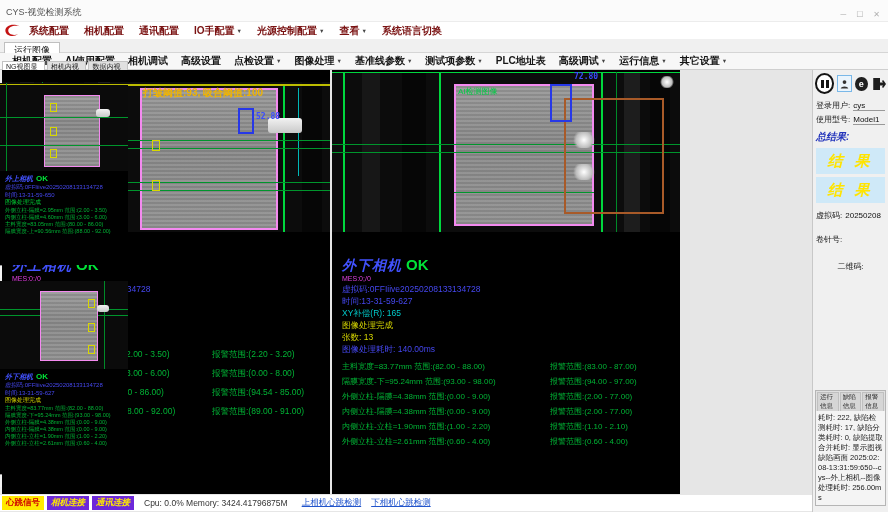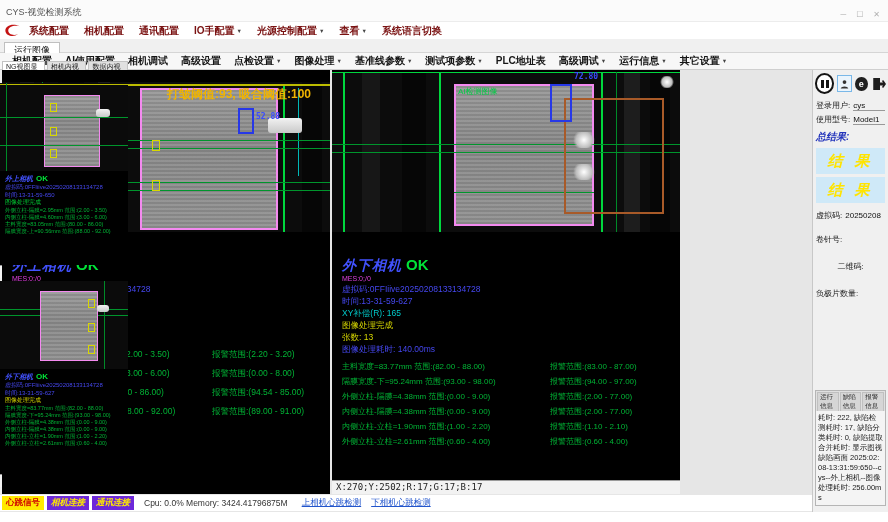--- a/index.html
+++ b/index.html
@@ -43,21 +43,21 @@
   .hline.bright{background:#00d73e;}
   .vline{position:absolute;top:0;bottom:0;width:1px;background:#008a28;}
   .vline.bright{background:#00d73e;width:2px;}
   .vline.cyan{background:#00b8b8;}
   .yline{position:absolute;left:0;right:0;height:2px;background:#bcbc00;}
   .blue-rect{position:absolute;border:2px solid #2738e8;}
   .orange-rect{position:absolute;border:2px solid #a85a28;}
   .ybox{position:absolute;border:1px solid #d8d800;}
   .blob{position:absolute;background:linear-gradient(180deg,#f2f2f2,#c9c9c9);border-radius:3px;}
   .spot{position:absolute;background:radial-gradient(circle,#ffffff 0%,#bdbdbd 55%,rgba(0,0,0,0) 75%);}
-  .ov-yellow{position:absolute;color:#f0b400;font-size:12px;font-weight:bold;white-space:nowrap;padding-left:24px;}
+  .ov-yellow{position:absolute;color:#f0b400;font-size:10px;font-weight:bold;white-space:nowrap;}
   .ov-green{position:absolute;color:#00cc44;font-size:8px;white-space:nowrap;}
   .tag-blue{position:absolute;color:#3a4cff;font-size:8px;font-weight:bold;font-family:"DejaVu Sans Mono",monospace;white-space:nowrap;}
 
   
   .cam-text{position:absolute;left:10px;right:4px;}
   .cam-title-row{display:flex;align-items:baseline;gap:4px;}
   .cam-title{font-size:14px;font-weight:bold;font-style:italic;color:#4252ff;letter-spacing:1px;}
   .cam-ok{font-size:15px;font-weight:bold;color:#00e438;}
   .meta{font-size:8.5px;line-height:12px;white-space:nowrap;}
   .c-magenta{color:#e040e0;font-size:7px;line-height:8px;}
@@ -367,21 +367,20 @@
             <span class="m-text">内侧立柱-立柱=1.90mm 范围:(1.00 - 2.20)</span>
             <span class="m-alarm">报警范围:(1.10 - 2.10)</span>
           </div>
 
           <div class="measure-row">
             <span class="m-text">外侧立柱-立柱=2.61mm 范围:(0.60 - 4.00)</span>
             <span class="m-alarm">报警范围:(0.60 - 4.00)</span>
           </div>
         </div>
     </div>
-    <div class="coord-strip">X:270;Y:2502;R:17;G:17;B:17</div>
   </div>
 
   <div id="right-col">
     <div class="mini-tabs">
 
         <span class="mini-tab active">
           <span>NG视图显示</span>
         </span>
 
         <span class="mini-tab">
@@ -502,21 +501,20 @@
     <div class="total-label">总结果:</div>
     <div class="result-box">结 果</div>
     <div class="result-box">结 果</div>
 
     <div class="side-field" style="margin-top:5px;">
       <span>虚拟码:</span>
       <span class="side-value" style="border-bottom:none;">20250208</span>
     </div>
     <div class="side-label-block" style="padding-top:12px;">卷针号:</div>
     <div class="side-label-block" style="padding-top:16px;text-align:center;">二维码:</div>
-    <div class="side-label-block" style="padding-top:16px;">负极片数量:</div>
 
     <div class="stats">
       <div class="stats-tabs">
 
           <span class="stats-tab">
             <span>运行信息</span>
           </span>
 
           <span class="stats-tab">
             <span>缺陷信息</span>

